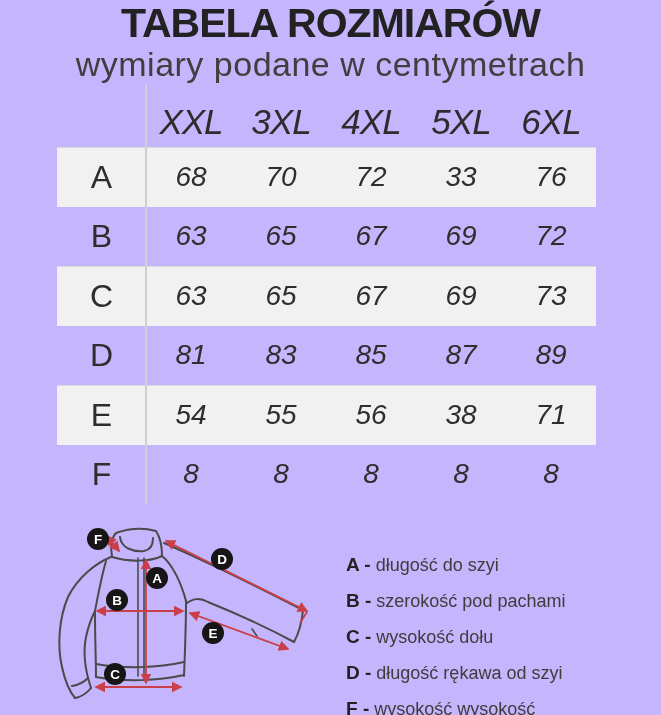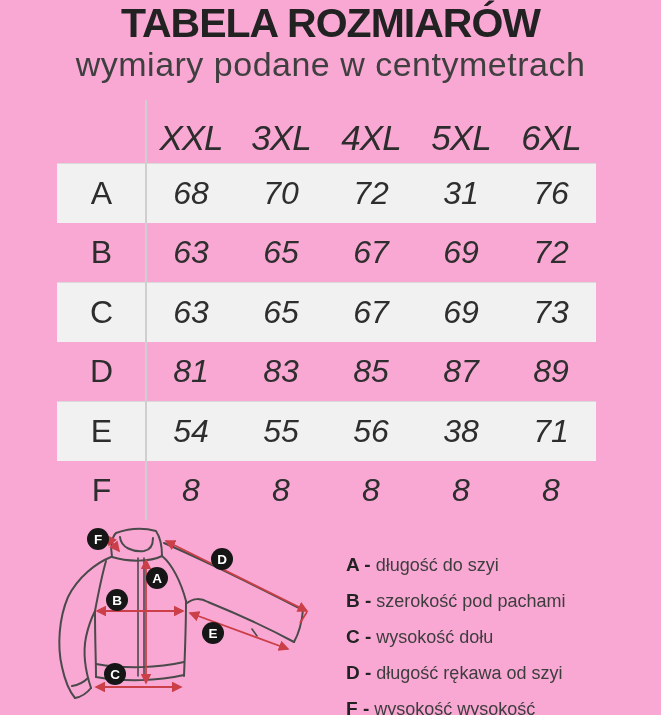--- a/index.html
+++ b/index.html
@@ -1,30 +1,30 @@
 <!DOCTYPE html>
 <html><head>
 <meta charset="utf-8">
 <style>
   html,body{margin:0;padding:0;background:#ffffff;}
   .page{
-    position:relative;width:661px;height:715px;background:#f9a8d4;
+    position:relative;width:661px;height:715px;background:#c4b5fd;
     overflow:hidden;font-family:"Liberation Sans",sans-serif;color:#2b2b2b;
   }
   .title{
     position:absolute;top:1px;left:0;width:100%;text-align:center;
     font-size:41px;font-weight:700;letter-spacing:-1px;color:#222222;
     line-height:1.1;
   }
   .subtitle{
     position:absolute;top:45px;left:0;width:100%;text-align:center;
     font-size:34px;font-weight:300;color:#3f3f3f;letter-spacing:0.5px;
   }
   .size-table{
-    position:absolute;top:100px;left:57px;width:539px;
+    position:absolute;top:84px;left:57px;width:539px;
   }
   .divider{
     position:absolute;left:88px;top:0;bottom:0;width:2px;background:#cfcfcf;
   }
   .hrow{
     display:flex;align-items:flex-end;height:63px;box-sizing:border-box;
     padding-bottom:5px;
   }
   .hspacer{width:89px;}
   .hcell{
@@ -32,21 +32,21 @@
     color:#2d2d2d;letter-spacing:-1px;
   }
   .trow{
     display:flex;align-items:center;height:59.5px;box-sizing:border-box;
   }
   .trow.stripe{border-top:1px solid #dadada;}
   .rlabel{
     width:89px;text-align:center;font-size:32px;color:#2d2d2d;
   }
   .vcell{
-    width:90px;text-align:center;font-style:italic;font-size:32px;color:#2e2e2e;
+    width:90px;text-align:center;font-style:italic;font-size:28px;color:#2e2e2e;
   }
   .diagram{position:absolute;left:36px;top:523px;}
   .mlabel{
     font-family:"Liberation Sans",sans-serif;font-size:13.5px;font-weight:700;
   }
   .legend{
     position:absolute;left:346px;top:547px;
   }
   .legend-item{
     font-size:18px;line-height:35px;color:#3d3d3d;white-space:nowrap;
@@ -71,21 +71,21 @@
         <div class="hcell">4XL</div>
         <div class="hcell">5XL</div>
         <div class="hcell">6XL</div>
       </div>
     <div>
         <div class="trow stripe" style="background: rgb(241, 241, 241);">
           <div class="rlabel">A</div>
           <div class="vcell">68</div>
           <div class="vcell">70</div>
           <div class="vcell">72</div>
-          <div class="vcell">31</div>
+          <div class="vcell">33</div>
           <div class="vcell">76</div>
         </div>
         <div class="trow">
           <div class="rlabel">B</div>
           <div class="vcell">63</div>
           <div class="vcell">65</div>
           <div class="vcell">67</div>
           <div class="vcell">69</div>
           <div class="vcell">72</div>
         </div>

